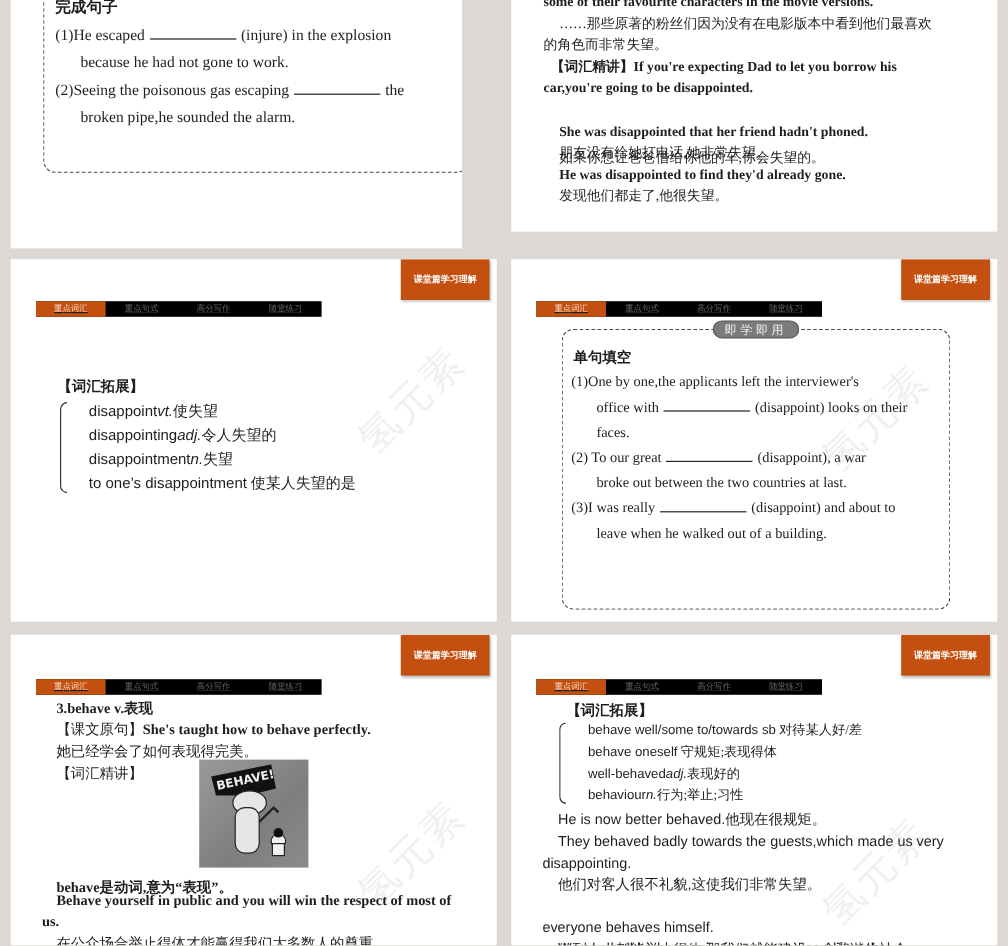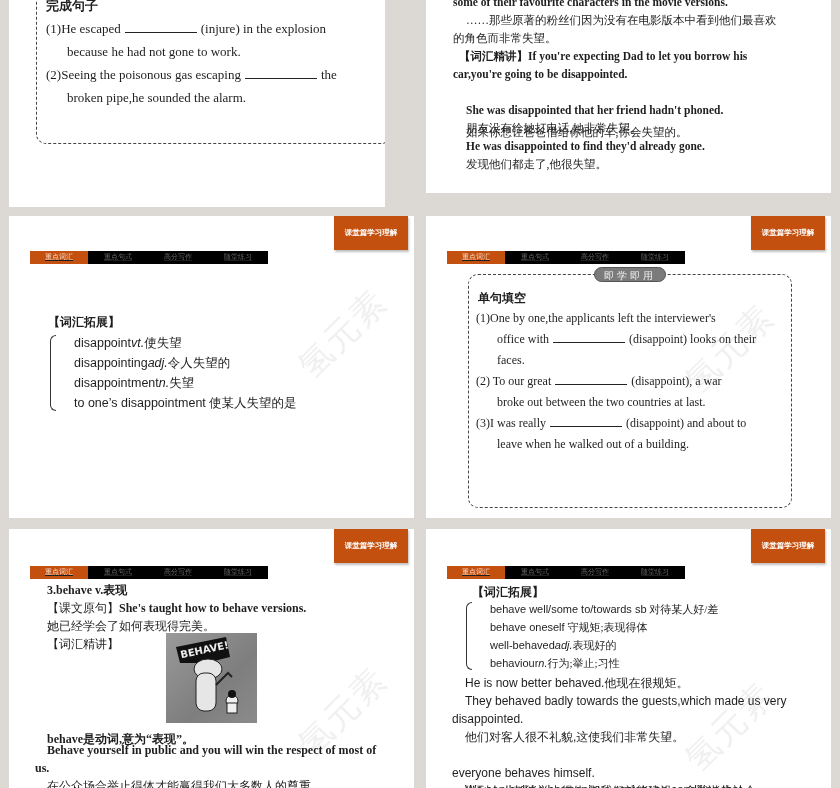--- a/index.html
+++ b/index.html
@@ -157,21 +157,21 @@
 <div class="slide" id="s5">
   <div class="badge">课堂篇学习理解</div>
   <div class="tabs" style="top:37px;">
     <div class="tab active">重点词汇</div>
     <div class="tab">重点句式</div>
     <div class="tab">高分写作</div>
     <div class="tab">随堂练习</div>
   </div>
   <div class="wm" style="left:280px; top:160px;">氢元素</div>
   <div class="txt serif b" style="top:52px;">3.behave v.表现</div>
-  <div class="txt serif" style="top:70px;"><span>【课文原句】</span><span class="b">She's taught how to behave versions.</span></div>
+  <div class="txt serif" style="top:70px;"><span>【课文原句】</span><span class="b">She's taught how to behave perfectly.</span></div>
   <div class="txt serif" style="top:88px;">她已经学会了如何表现得完美。</div>
   <div class="txt serif" style="top:106px;">【词汇精讲】</div>
   <div class="cartoon">
     <svg width="91" height="90" viewBox="0 0 91 90">
       <path d="M10 14 L60 4 L64 24 L40 30 L14 30 Z" fill="#111"></path>
       <text x="14" y="22" font-size="10" font-weight="bold" fill="#eee" font-family="DejaVu Sans, sans-serif" transform="rotate(-12 30 18)">BEHAVE!</text>
       <ellipse cx="42" cy="36" rx="14" ry="10" fill="#e6e6e6" stroke="#222"></ellipse>
       <rect x="30" y="40" width="20" height="38" rx="8" fill="#e6e6e6" stroke="#222"></rect>
       <path d="M50 52 L62 40 L66 44" stroke="#222" fill="none" stroke-width="2"></path>
       <circle cx="66" cy="68" r="6" fill="#f0f0f0" stroke="#222"></circle>
@@ -197,18 +197,18 @@
   <div class="heading-cn" style="left:46px; top:55px;">【词汇拓展】</div>
   <div class="vlist sans" style="left:40px; top:71px; font-size:11px; line-height:18px;">
     <span class="brace"></span>
     <div><span>behave well/some to/towards sb</span><span class="serif"> 对待某人好/差</span></div>
     <div><span>behave oneself</span><span class="serif"> 守规矩;表现得体</span></div>
     <div><span>well-behaved</span><span class="it">adj.</span><span class="serif">表现好的</span></div>
     <div><span>behaviour</span><span class="it">n.</span><span class="serif">行为;举止;习性</span></div>
   </div>
   <div class="txt sans" style="top:145px; text-indent:13px;">He is now better behaved.他现在很规矩。</div>
   <div class="txt sans" style="top:163px; text-indent:13px;">They behaved badly towards the guests,which made us very</div>
-  <div class="txt sans" style="top:181px;">disappointed.</div>
+  <div class="txt sans" style="top:181px;">disappointing.</div>
   <div class="txt sans" style="top:199px; text-indent:13px;">他们对客人很不礼貌,这使我们非常失望。</div>
   <div class="txt sans" style="top:217px; text-indent:13px;margin-top:35px;">We can build a harmonious society on condition that</div>
   <div class="txt sans" style="top:235px;">everyone behaves himself.</div>
   <div class="txt sans" style="top:253px; text-indent:13px;">做到人人都能举止得体,那我们就能建设一个和谐的社会。</div>
 </div>
 
 </body></html>

